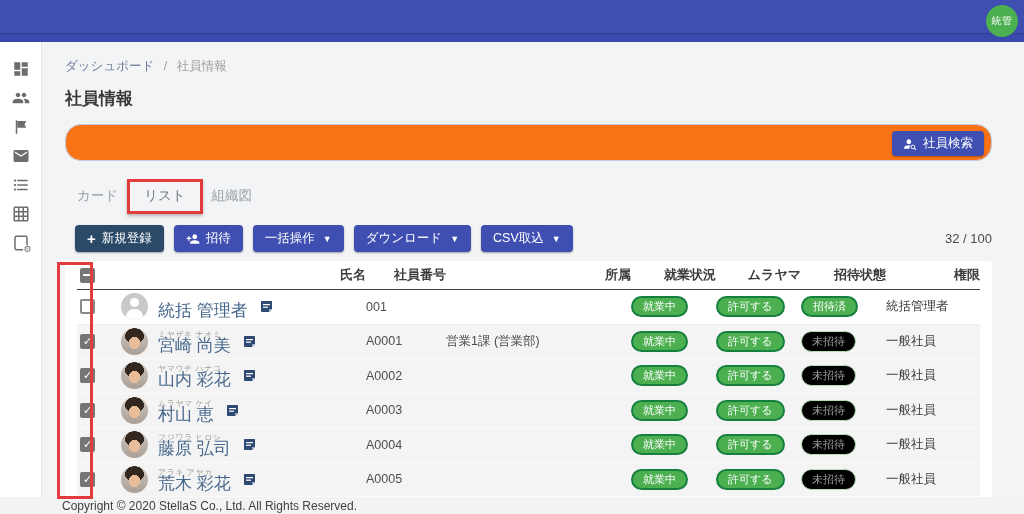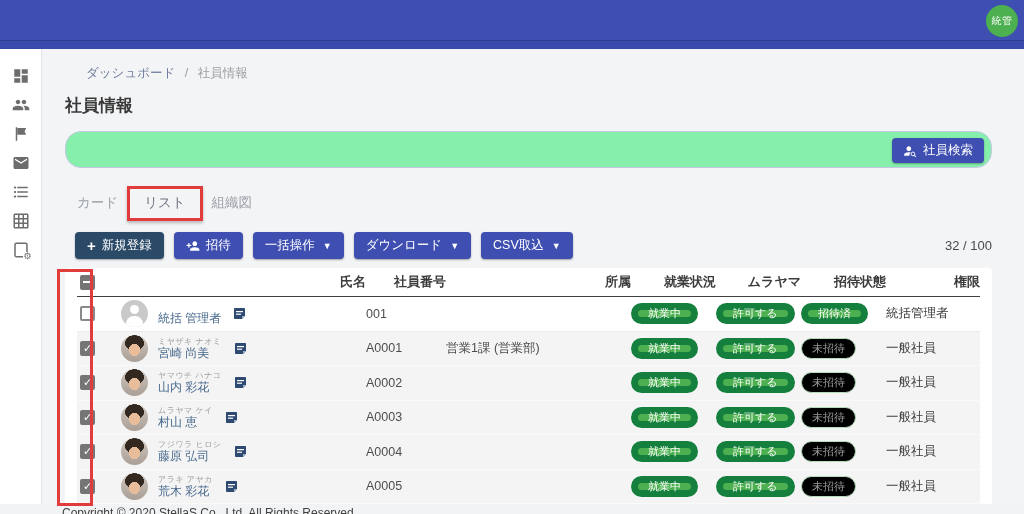--- a/index.html
+++ b/index.html
@@ -1,46 +1,46 @@
 <!DOCTYPE html>
 <html><head>
 <meta charset="utf-8">
 <style>
   * { margin:0; padding:0; box-sizing:border-box; }
   html,body { width:1024px; height:514px; overflow:hidden;
     font-family:"Liberation Sans","DejaVu Sans",sans-serif; background:#f3f4f6; }
 
   
-  .topbar { position:relative; height:49px; background:#3e4eb1; width:100%; }
+  .topbar { position:relative; height:42px; background:#3e4eb1; width:100%; }
   .topbar::after { content:""; position:absolute; left:0; right:0; bottom:0; height:8px;
     background:#3a49ac; border-top:1px solid rgba(0,0,0,.18); }
   .account { position:absolute; right:6px; top:5px; width:32px; height:32px; border-radius:50%;
     background:#4caf50; color:#fff; font-size:10px; display:flex; align-items:center;
     justify-content:center; z-index:2; letter-spacing:.5px; cursor:pointer; }
 
   
   .shell { display:flex; height:455px; }
   .sidebar { width:42px; background:#fff; border-right:1px solid #e4e4e4;
     display:flex; flex-direction:column; align-items:center; padding-top:18px; gap:11px; }
   .sb-icon { width:18px; height:18px; color:#6d6d6d; position:relative; cursor:pointer; }
   .sb-icon svg { width:18px; height:18px; display:block; }
   .gear-glyph { position:absolute; right:-2px; bottom:-2px; font-size:9px; color:#6d6d6d;
     background:#fff; border-radius:50%; line-height:1; }
 
   .main { flex:1; padding:16px 32px 0 23px; position:relative; }
 
   .breadcrumb { font-size:12.5px; margin-bottom:12px; white-space:nowrap; }
-  .bc-link { color:#6f7d9c; cursor:pointer;margin-left:21px; }
+  .bc-link { color:#6f7d9c; cursor:pointer; }
   .bc-sep, .bc-current { color:#9e9e9e; }
   .bc-sep { margin:0 6px; }
 
   .page-title { font-size:17px; font-weight:700; color:#383838; margin-bottom:14px; }
 
   
-  .searchbox { position:relative; width:927px; height:37px; background:#86efac;
+  .searchbox { position:relative; width:927px; height:37px; background:#f97316;
     border:1px solid #c3c9e2; border-radius:16px; }
   .search-input { position:absolute; inset:0; border:none; outline:none; background:transparent;
     padding:0 100px 0 12px; font-size:13px; border-radius:6px; }
   .search-btn { position:absolute; right:7px; top:6px; height:25px; padding:0 11px;
     background:#3e4eb1; color:#fff; border:none; border-radius:4px; font-size:12.5px;
     display:inline-flex; align-items:center; gap:6px; cursor:pointer;
     box-shadow:0 1px 2px rgba(0,0,0,.3); white-space:nowrap; }
   .search-btn svg { width:14px; height:14px; }
 
   
@@ -85,29 +85,29 @@
   .avatar.placeholder::before { content:""; position:absolute; left:9px; top:5px; width:9px;
     height:9px; border-radius:50%; background:#fff; }
   .avatar.placeholder::after { content:""; position:absolute; left:5px; top:16px; width:17px;
     height:12px; border-radius:8px 8px 0 0; background:#fff; }
   .avatar.photo { background:
     radial-gradient(ellipse 34% 38% at 50% 55%, #e9bd9a 0 60%, rgba(0,0,0,0) 61%),
     radial-gradient(ellipse 58% 48% at 50% 30%, #33281f 0 60%, rgba(0,0,0,0) 61%),
     linear-gradient(#cfc6bd,#a99f96); }
   .name-text { display:flex; flex-direction:column; justify-content:center; }
   .furi { font-size:8px; color:#9e9e9e; height:9px; line-height:9px; letter-spacing:.5px; white-space:nowrap; }
-  .nm { font-size:12px; color:#47688c; line-height:14px; cursor:pointer; white-space:nowrap; }
+  .nm { font-size:17px; color:#47688c; line-height:14px; cursor:pointer; white-space:nowrap; }
   .note-icon { width:13px; height:13px; margin-left:2px; cursor:pointer; flex:none; }
 
   .cell-text { font-size:12.5px; color:#4d4d4d; white-space:nowrap; }
   .role { font-size:12.5px; color:#3c3c3c; white-space:nowrap; }
 
   .pill { display:inline-flex; align-items:center; justify-content:center; height:21px;
     padding:0 10px; border-radius:11px; font-size:11px; white-space:nowrap; width:max-content; }
-  .pill.filled { background:#4caf50; color:#fff; border:7px solid #15803d; }
+  .pill.filled { background:#4caf50; color:#fff; border:2px solid #15803d; }
   .pill.outline { background:#000000; border:1px solid #b7dcb9; color:#9a9a9a; }
   .pill.login { cursor:pointer; }
 
   .col-annot { position:absolute; left:-8px; top:1px; width:36px; height:237px;
     border:3px solid #e23b3b; pointer-events:none; z-index:3; }
 
   
   .footer { height:17px; width:100%; background:#f2f3f4; display:flex; align-items:center; }
   .footer span { font-size:12px; color:#3f3f3f; margin-left:62px; white-space:nowrap; }
 </style>

